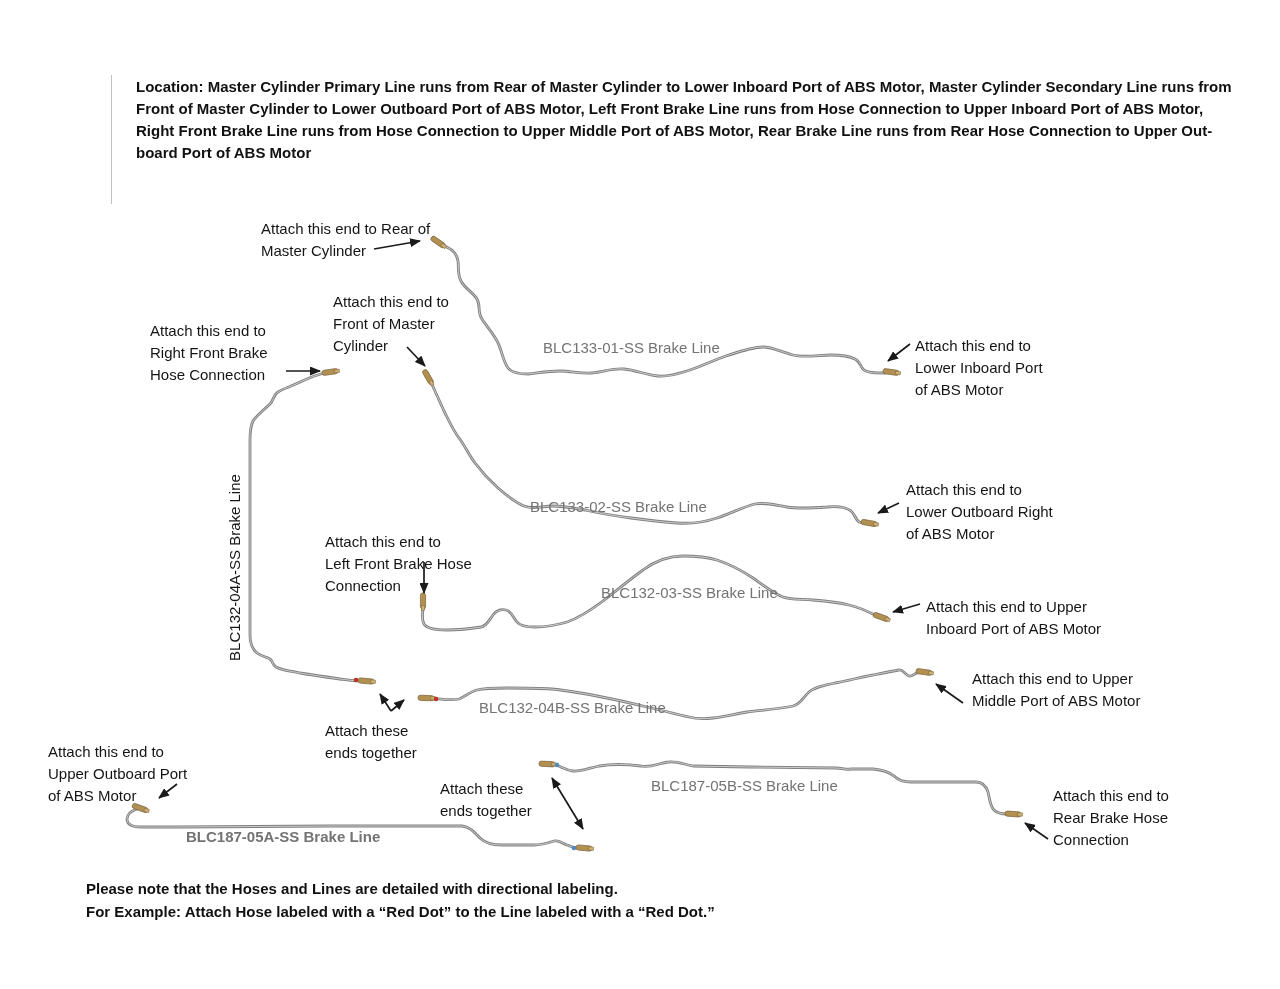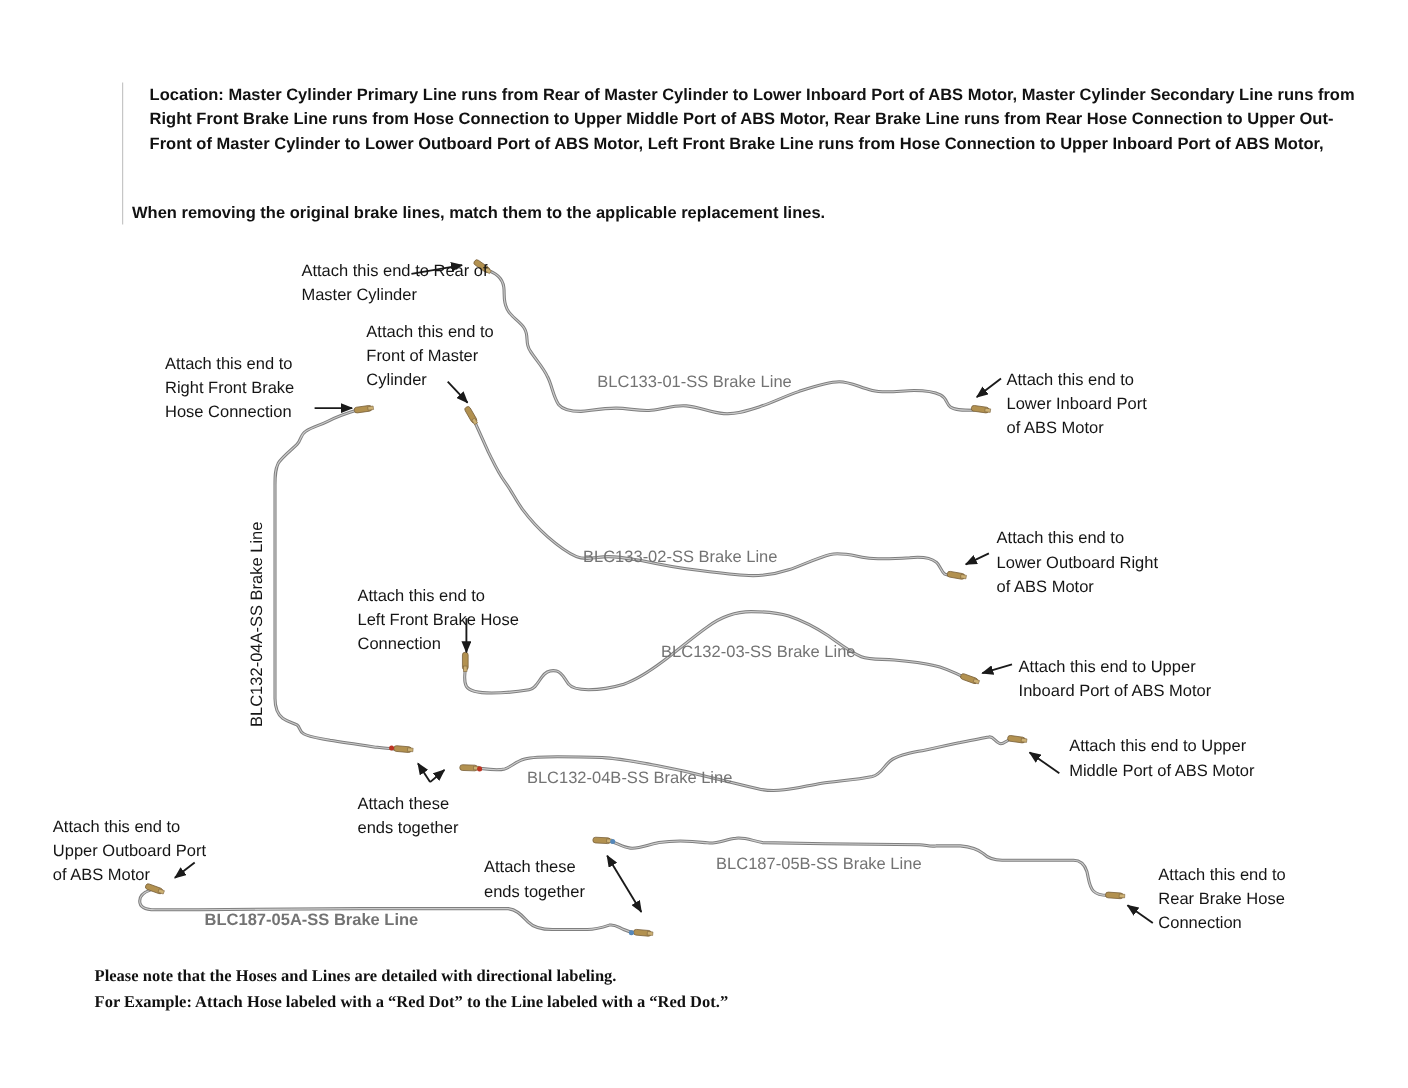--- a/index.html
+++ b/index.html
@@ -9,39 +9,39 @@
          letter-spacing:-0.2px;white-space:nowrap;}
   .loc{position:absolute;left:120px;top:76px;font-size:15px;font-weight:bold;line-height:22px;margin-left:16px;}
   .loc div{white-space:nowrap;}
   .removal{position:absolute;left:120px;top:185px;font-size:15px;font-weight:bold;white-space:nowrap;}
   .diagram-svg{position:absolute;left:0;top:0;width:1280px;height:989px;}
   .ann{position:absolute;font-size:15px;line-height:22px;color:#151515;}
   .ann div{white-space:nowrap;}
   .linelabel{position:absolute;font-size:15px;color:#737373;white-space:nowrap;}
   .vlabel{position:absolute;left:134px;top:559px;width:200px;text-align:center;font-size:15px;
           color:#151515;transform:rotate(-90deg);transform-origin:center;white-space:nowrap;}
-  .footer{position:absolute;left:86px;top:877px;font-size:15px;font-weight:bold;line-height:23px;font-family:Liberation Serif, serif;}
+  .footer{position:absolute;left:86px;top:877px;font-size:15px;font-weight:bold;line-height:23px;}
   .footer div{white-space:nowrap;}
   .tube-outer{fill:none;stroke:#7f7f7f;stroke-width:2.8;stroke-linecap:round;}
   .tube-inner{fill:none;stroke:#cccccc;stroke-width:1;stroke-linecap:round;}
   .arrow{stroke:#1a1a1a;stroke-width:1.7;fill:none;}
 </style>
 </head>
 <body>
 
 <div class="page">
 
 
   <div class="loc">
     <div>Location: Master Cylinder Primary Line runs from Rear of Master Cylinder to Lower Inboard Port of ABS Motor, Master Cylinder Secondary Line runs from</div>
+    <div>Front of Master Cylinder to Lower Outboard Port of ABS Motor, Left Front Brake Line runs from Hose Connection to Upper Inboard Port of ABS Motor,</div>
     <div>Right Front Brake Line runs from Hose Connection to Upper Middle Port of ABS Motor, Rear Brake Line runs from Rear Hose Connection to Upper Out-</div>
-    <div>Front of Master Cylinder to Lower Outboard Port of ABS Motor, Left Front Brake Line runs from Hose Connection to Upper Inboard Port of ABS Motor,</div>
+    <div>board Port of ABS Motor</div>
   </div>
 
-  <div class="removal">When removing the original brake lines, match them to the applicable replacement lines.</div>
 
   <svg class="diagram-svg" viewBox="0 0 1280 989" xmlns="http://www.w3.org/2000/svg">
     <defs>
       <marker id="arr" markerUnits="userSpaceOnUse" markerWidth="11" markerHeight="9" refX="10" refY="4.5" orient="auto-start-reverse">
         <path d="M0,0 L11,4.5 L0,9 z" fill="#1a1a1a"></path>
       </marker>
       <g id="fitting-sym">
         <rect x="-8" y="-2.6" width="16" height="5.2" rx="2.4" fill="#b29150" stroke="#79603a" stroke-width="0.7"></rect>
         <rect x="4.5" y="-1.6" width="5" height="3.2" fill="#cdb174" stroke="#79603a" stroke-width="0.5"></rect>
       </g>
@@ -99,21 +99,21 @@
     <line class="arrow" x1="424" y1="562" x2="424" y2="593" marker-end="url(#arr)"></line>
     <line class="arrow" x1="920" y1="604" x2="893" y2="612" marker-end="url(#arr)"></line>
     <line class="arrow" x1="391" y1="711" x2="380" y2="694" marker-end="url(#arr)"></line>
     <line class="arrow" x1="391" y1="711" x2="404" y2="700" marker-end="url(#arr)"></line>
     <line class="arrow" x1="963" y1="703" x2="936" y2="684" marker-end="url(#arr)"></line>
     <line class="arrow" x1="177" y1="784" x2="159" y2="798" marker-end="url(#arr)"></line>
     <line class="arrow" x1="552" y1="778" x2="583" y2="829" marker-start="url(#arr)" marker-end="url(#arr)"></line>
     <line class="arrow" x1="1048" y1="839" x2="1025" y2="823" marker-end="url(#arr)"></line>
   </svg>
 
-  <div class="ann" style="left:274px;top:218px;margin-top:18px;">
+  <div class="ann" style="left:261px;top:218px;">
     <div>Attach this end to Rear of</div>
     <div>Master Cylinder</div>
   </div>
   <div class="ann" style="left:333px;top:291px;">
     <div>Attach this end to</div>
     <div>Front of Master</div>
     <div>Cylinder</div>
   </div>
   <div class="ann" style="left:150px;top:320px;">
     <div>Attach this end to</div>

